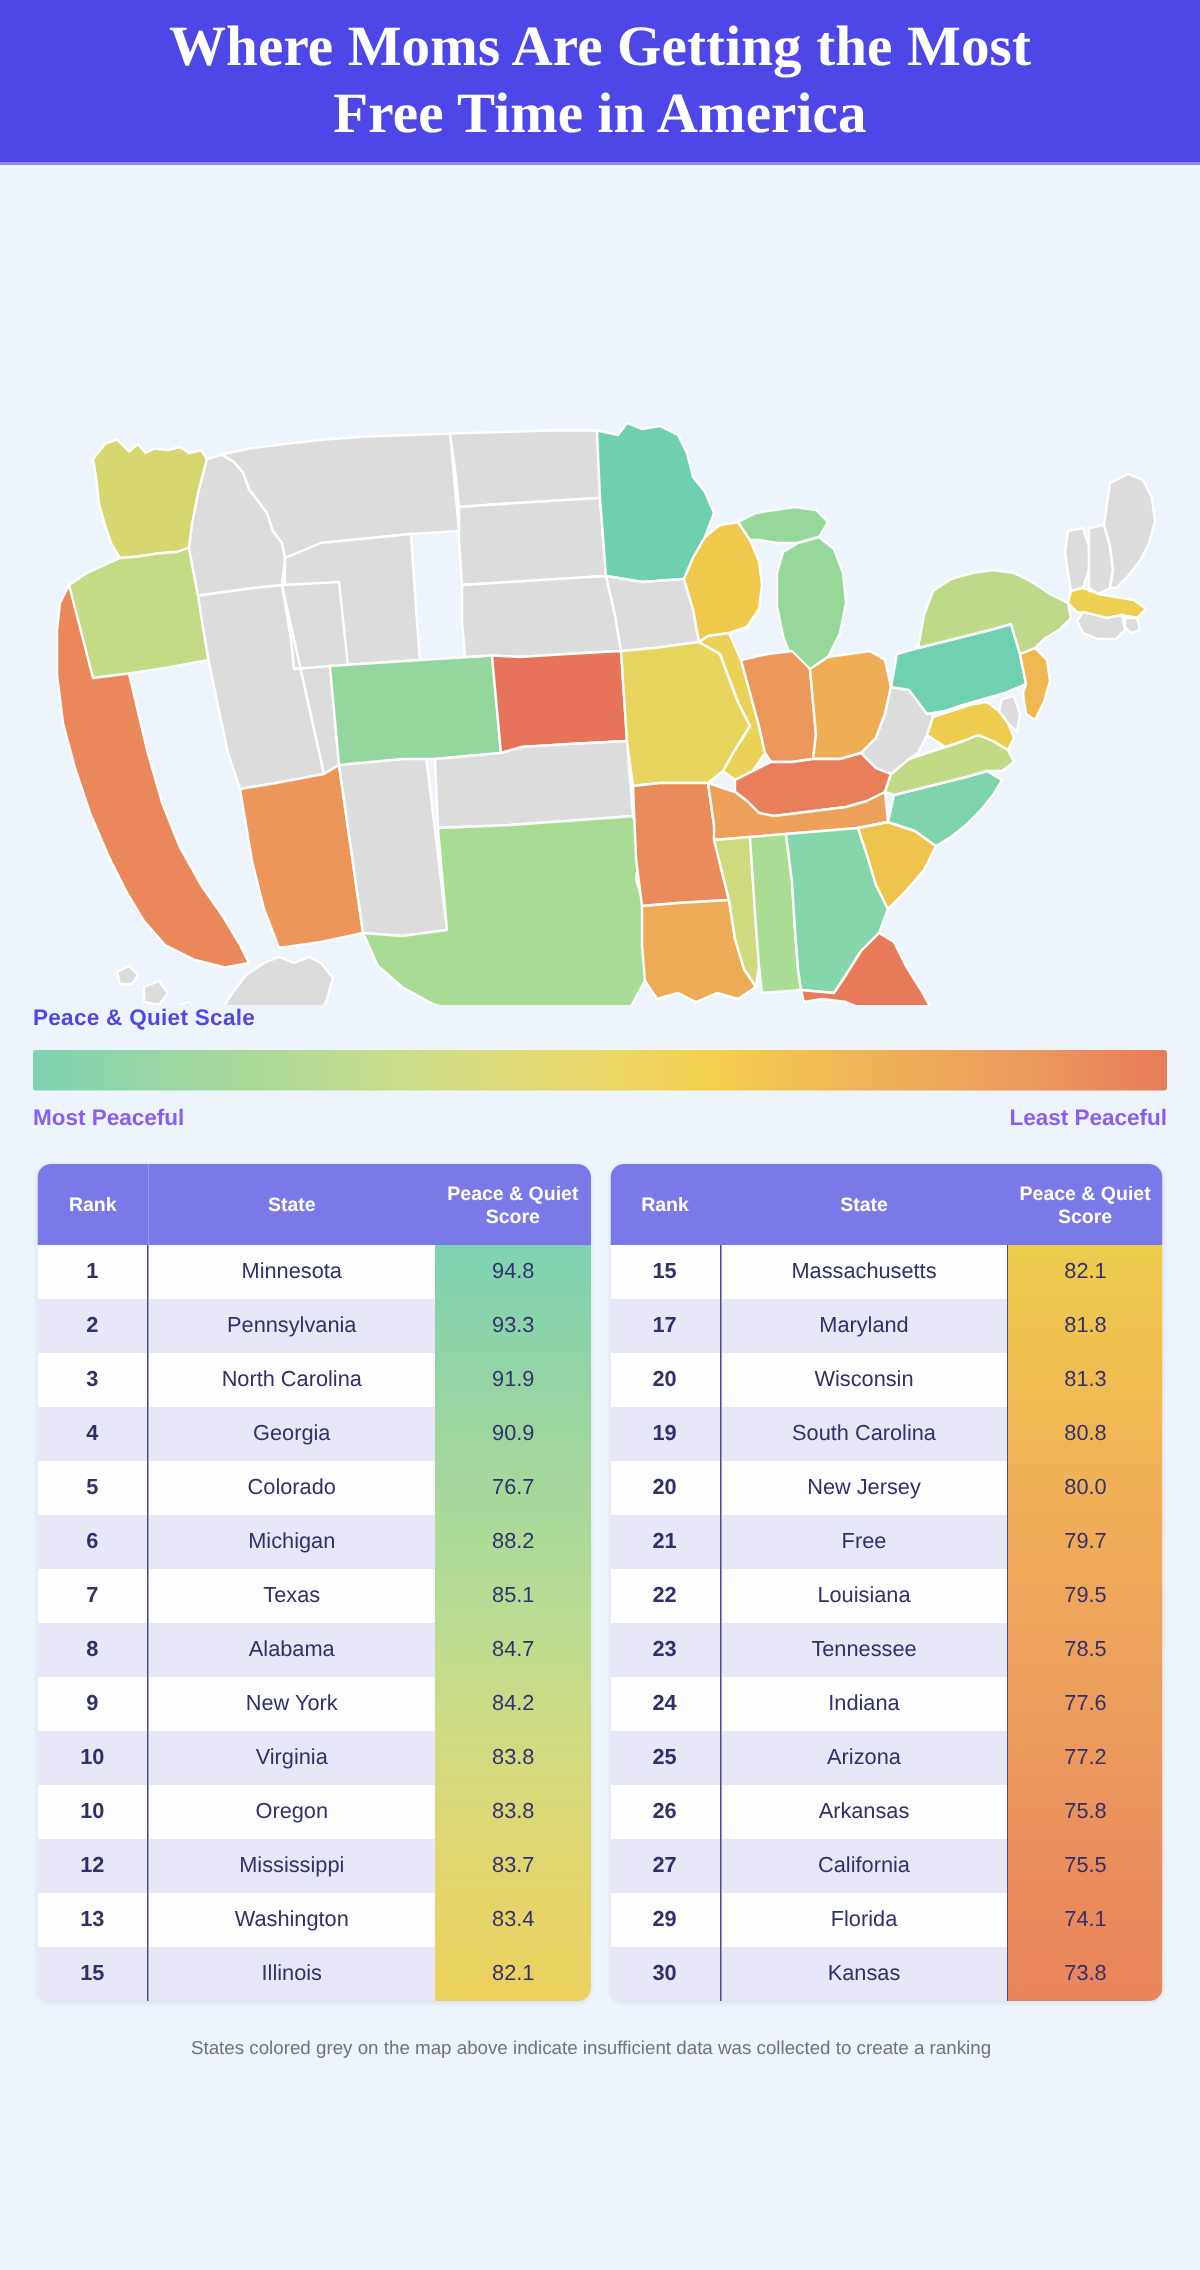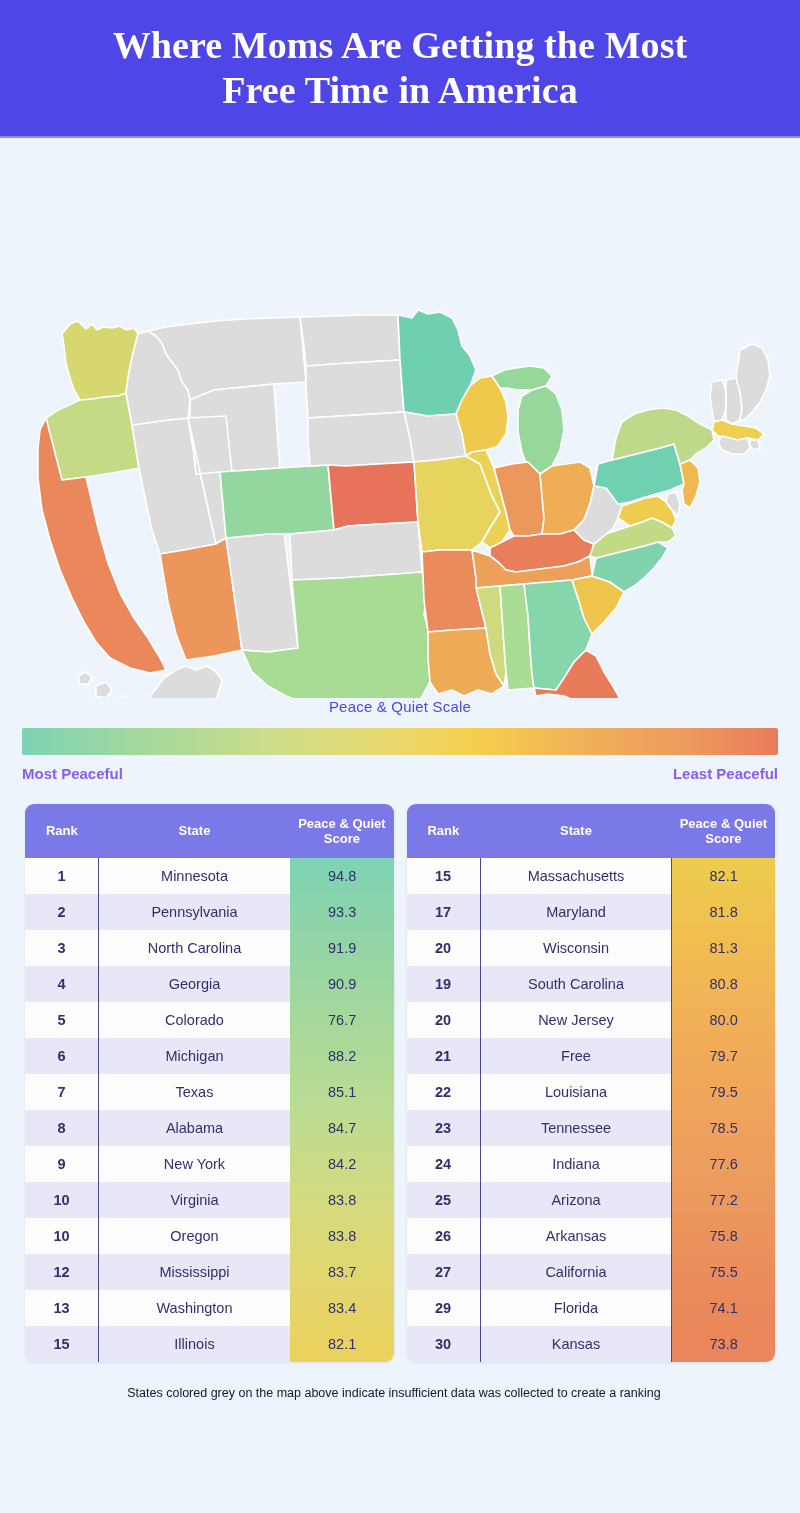--- a/index.html
+++ b/index.html
@@ -13,21 +13,21 @@
   #page {
     position: relative;
     width: 800px;
     height: 1513px;
     background: #edf4fc;
   }
 
   
   .header {
     width: 800px;
-    height: 138px;
+    height: 110px;
     background: #4f46e8;
     display: flex;
     align-items: center;
     justify-content: center;
     text-align: center;
     border-bottom: 2px solid #8f8ae6;
   }
   .header h1 {
     color: #ffffff;
     font-family: "Liberation Serif", serif;
@@ -52,24 +52,24 @@
     stroke-linejoin: round;
   }
 
   
   .legend {
     width: 800px;
     padding: 0 22px;
     position: relative;
   }
   .legend-title {
-    text-align: center;
+    text-align: left;
     color: #4f46e8;
     font-size: 15px;
-    font-weight: normal;
+    font-weight: bold;
     margin-bottom: 13px;
     letter-spacing: 0.2px;
   }
   .legend-bar {
     height: 27px;
     border-radius: 2px;
     background: linear-gradient(to right,
       #7ed3b4 0%,
       #a8d99a 18%,
       #cadd8b 32%,
@@ -154,21 +154,21 @@
       #b9dc93 48%, #cfdb83 64%, #dfd772 80%, #ecd15c 100%);
   }
   .tbl-right .score-grad {
     background: linear-gradient(to bottom, #edcd4d 0%, #f0c04f 14%, #f1b257 30%,
       #efa55b 48%, #ec9a5e 66%, #ea8c5c 84%, #e9855b 100%);
   }
 
   
   .footnote {
     text-align: center;
-    color: #0f172a;
+    color: #737373;
     font-size: 12.5px;
     padding: 24px 32px 0 20px;
   }
 </style>
 </head>
 <body>
 
 <div id="page">
 
   <div class="header">

